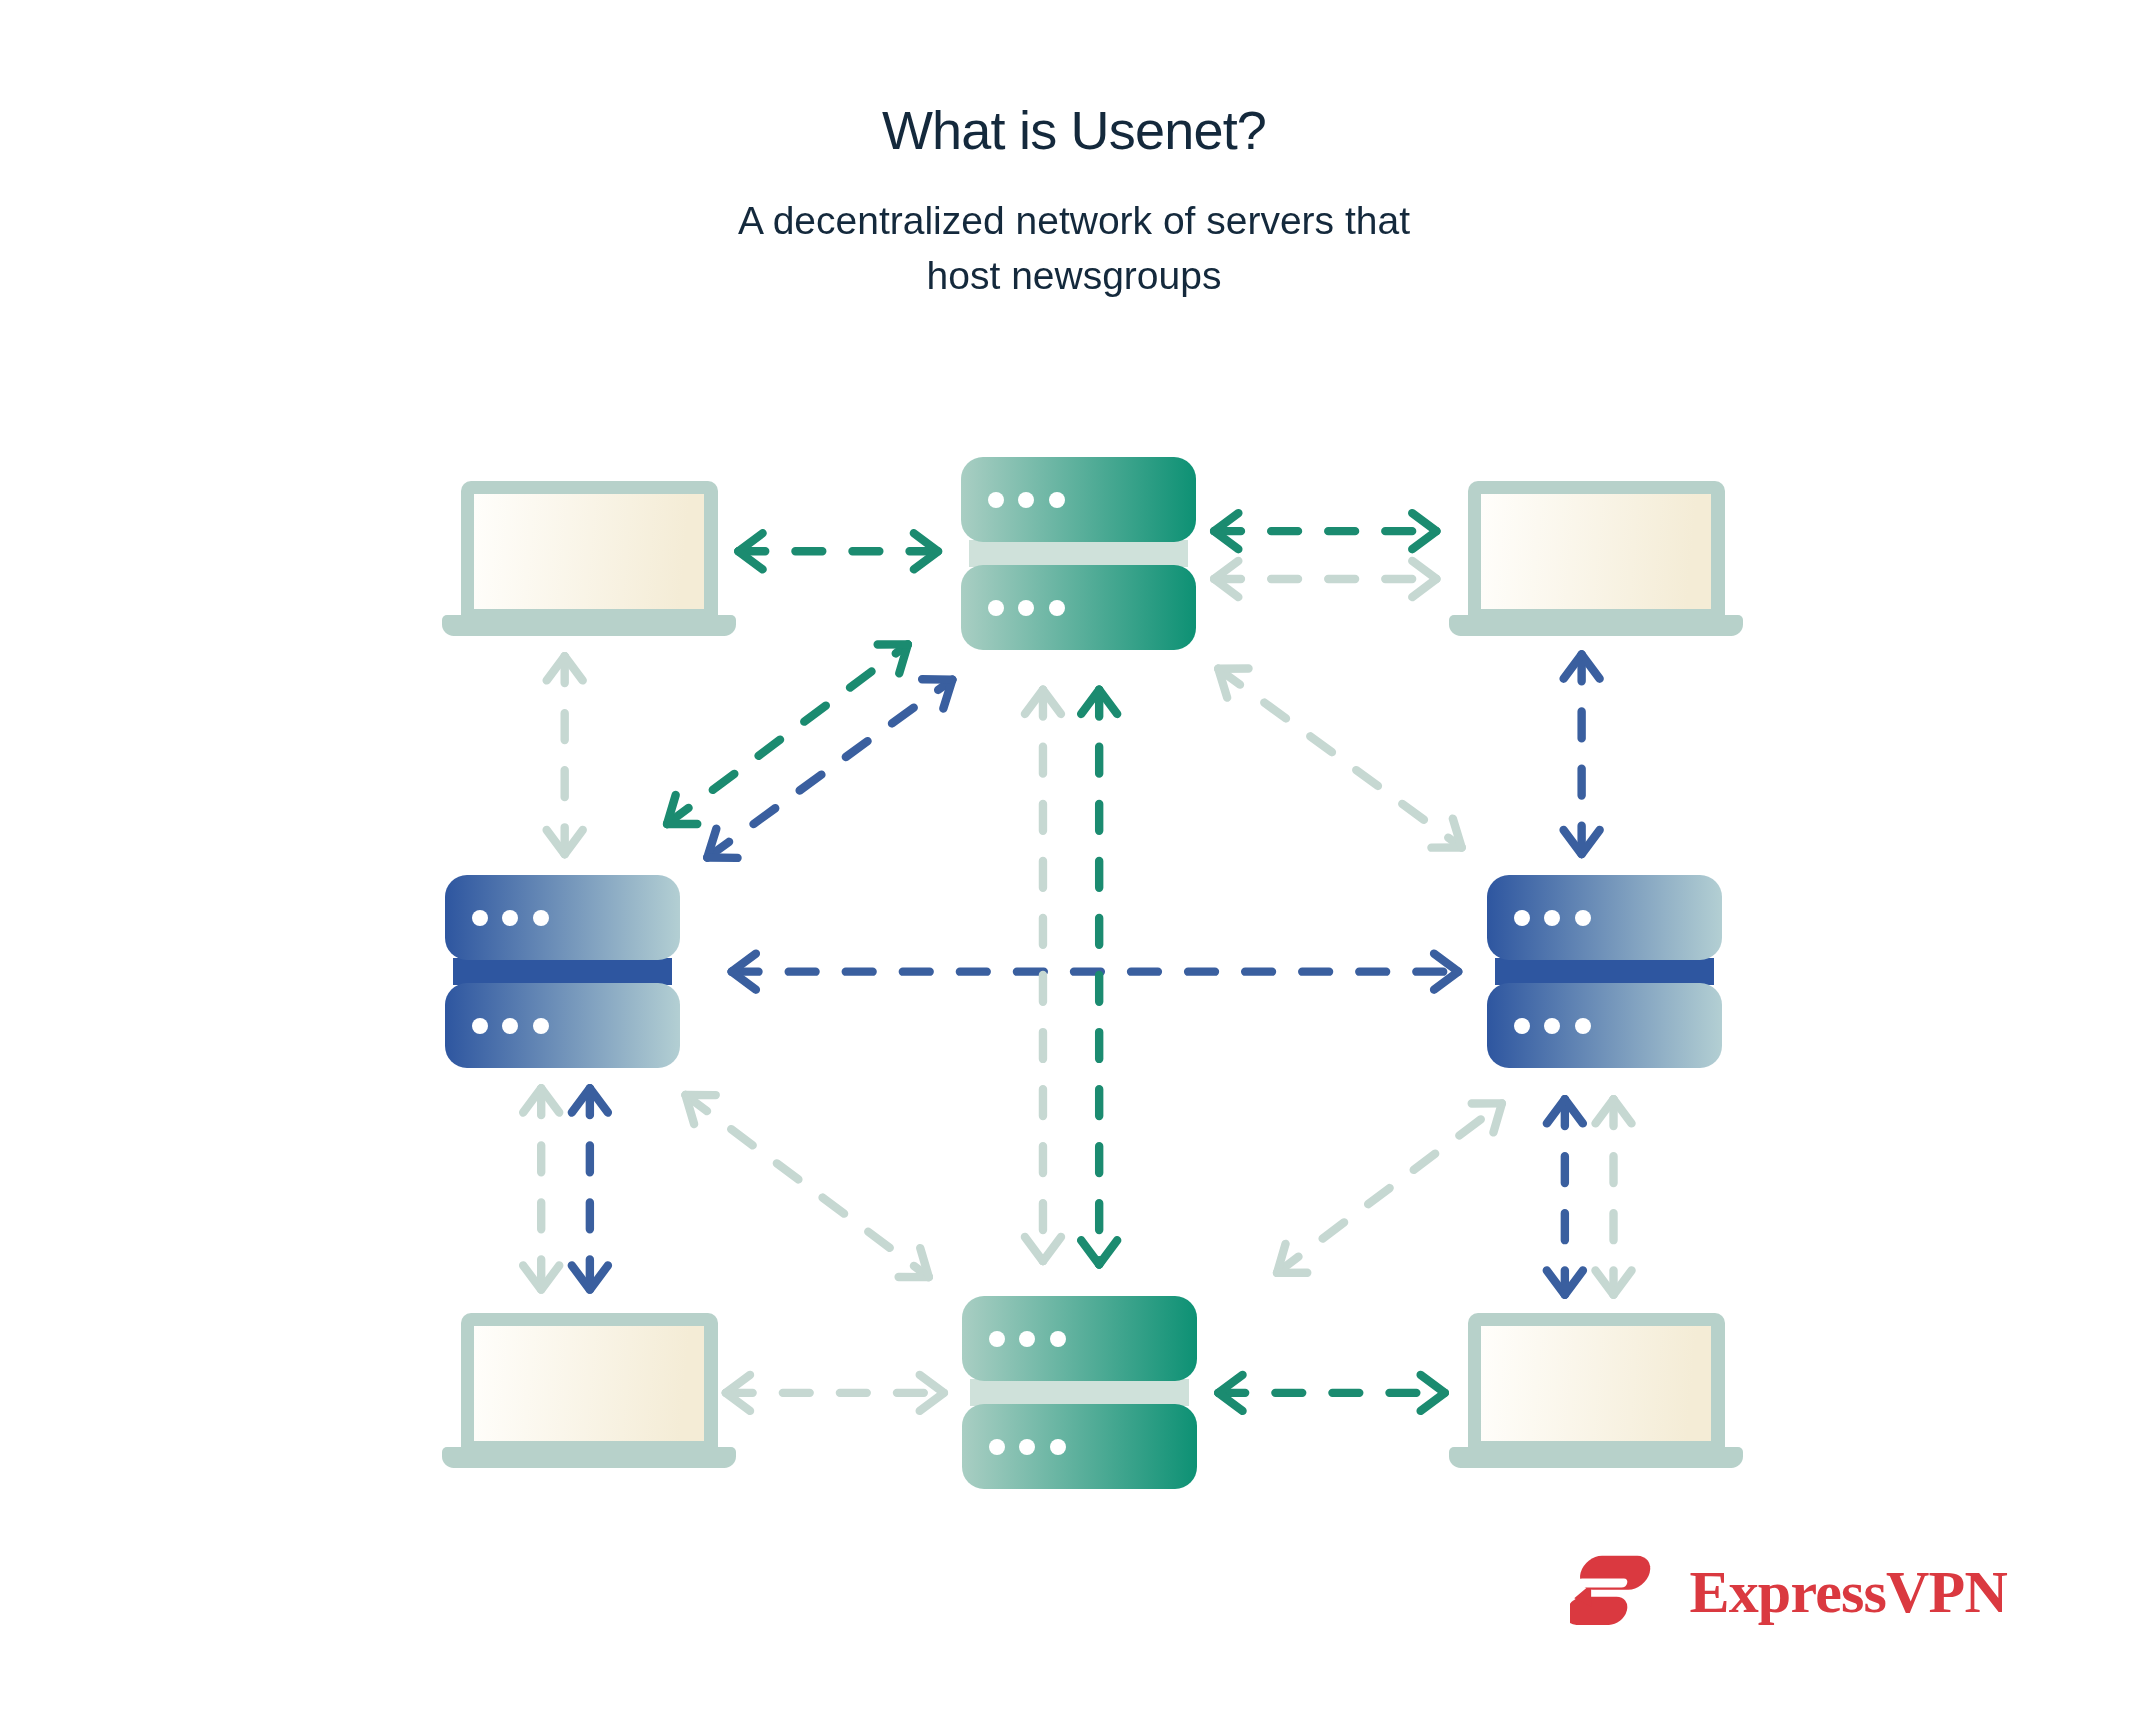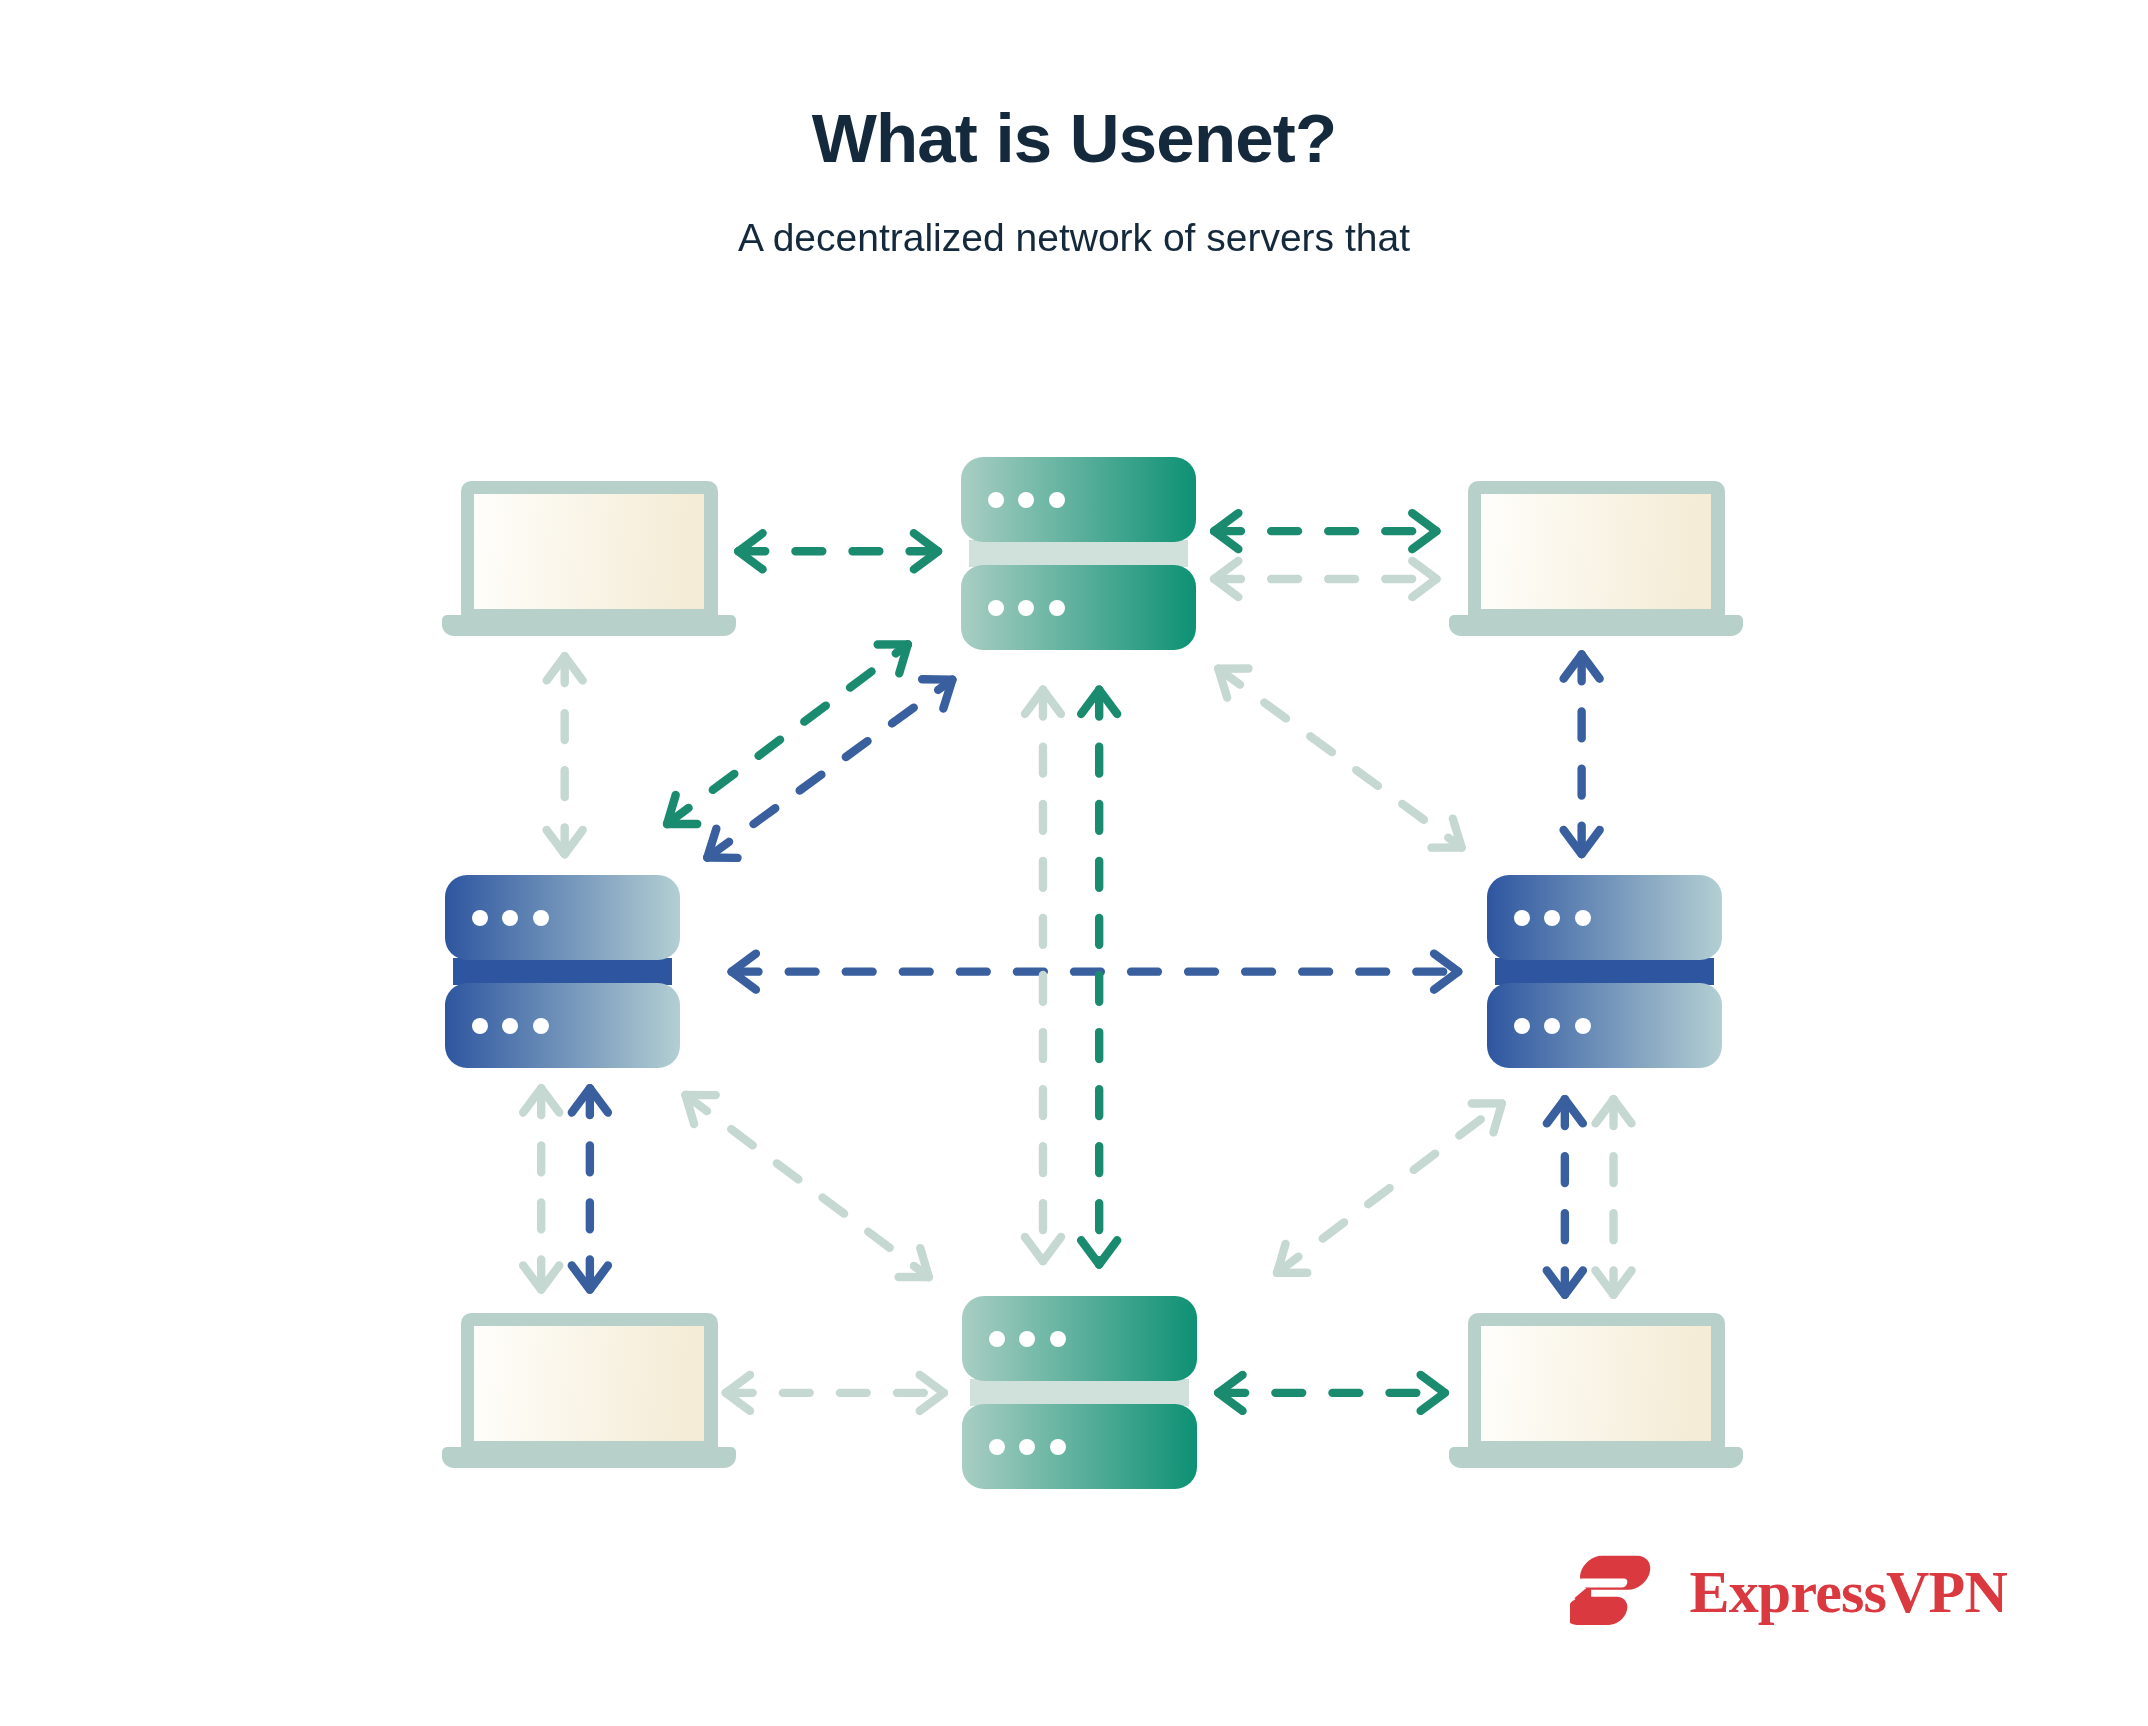--- a/index.html
+++ b/index.html
@@ -1,20 +1,20 @@
 <!DOCTYPE html>
 <html style="--navy: #14293c; --red: #da3940; --sage: #b7d1ca; --arrowGreen: #1b8b70; --arrowBlue: #3a5f9f; --arrowPale: #c6d8d2; --serverGreenFrom: #a9cec3; --serverGreenTo: #0d9174; --serverGreenBand: #cfe1da; --serverBlueFrom: #2e56a0; --serverBlueTo: #b3cfd3; --screenFrom: #fffefb; --screenTo: #f4ecd6;font-size:13.4px"><head>
 <meta charset="utf-8">
 <style>
   html,body{margin:0;padding:0;background:#fff;}
   .page{position:relative;width:2148px;height:1726px;background:#ffffff;overflow:hidden;
         font-family:"Liberation Sans",sans-serif;}
   
   .header{position:absolute;top:99px;left:0;right:0;text-align:center;}
-  .title{font-size:69px;font-weight:700;color:var(--navy);letter-spacing:-0.8px;margin:0;}
+  .title{font-size:54px;font-weight:400;color:var(--navy);letter-spacing:-0.8px;margin:0;}
   .subtitle{margin-top:32px;font-size:39px;font-weight:500;color:var(--navy);line-height:1.42;}
   
   .edges-layer{position:absolute;left:0;top:0;width:2148px;height:1726px;}
   .node{position:absolute;}
   
   .laptop{width:294px;height:155px;}
   .laptop .screen{position:absolute;left:18.5px;right:18.5px;top:0;height:136px;
                   background:var(--sage);border-radius:10px 10px 0 0;}
   .laptop .display{position:absolute;left:13.4px;right:13.4px;top:12.6px;bottom:8.4px;
                   background:linear-gradient(95deg,var(--screenFrom) 0%,var(--screenTo) 90%);}
@@ -38,20 +38,21 @@
 </style>
 </head>
 <body>
 
 <div class="page">
 
   <div class="header">
     <h1 class="title">What is Usenet?</h1>
     <div class="subtitle">
       <div>A decentralized network of servers that</div>
+      <div>host newsgroups</div>
     </div>
   </div>
 
   <svg class="edges-layer" width="2148" height="1726" viewBox="0 0 2560 2057" xmlns="http://www.w3.org/2000/svg">
       <g>
         <line x1="880" y1="657" x2="1118" y2="657" stroke="#1b8b70" stroke-width="10" stroke-linecap="round" stroke-dasharray="32 36"></line>
         <line x1="1089.1245527161655" y1="678.4990358890461" x2="1118" y2="657" stroke="#1b8b70" stroke-width="10" stroke-linecap="round"></line>
         <line x1="1089.1245527161655" y1="635.5009641109539" x2="1118" y2="657" stroke="#1b8b70" stroke-width="10" stroke-linecap="round"></line>
         <line x1="908.8754472838345" y1="635.5009641109539" x2="880" y2="657" stroke="#1b8b70" stroke-width="10" stroke-linecap="round"></line>
         <line x1="908.8754472838345" y1="678.4990358890461" x2="880" y2="657" stroke="#1b8b70" stroke-width="10" stroke-linecap="round"></line>

